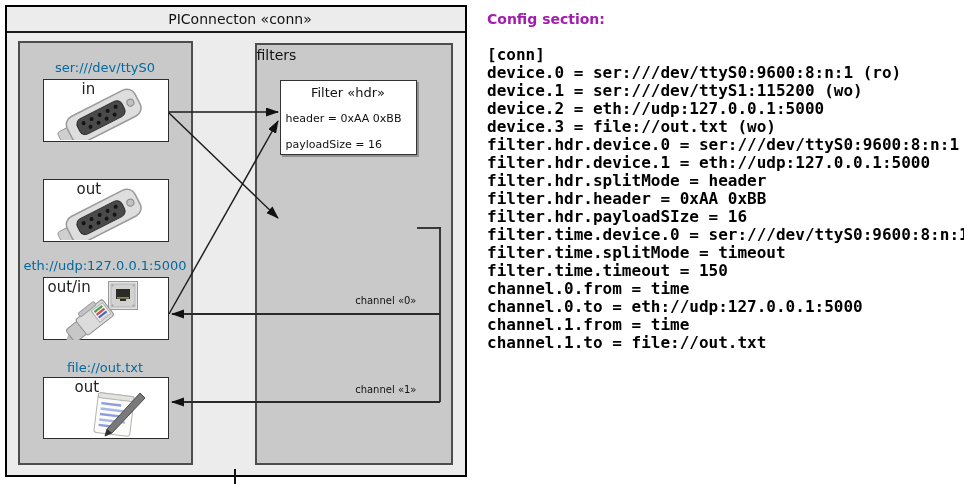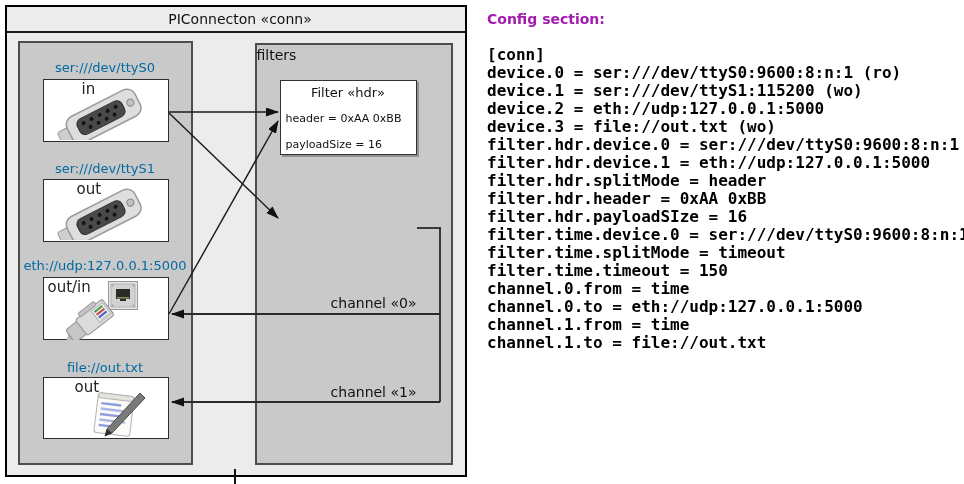--- a/index.html
+++ b/index.html
@@ -25,21 +25,21 @@
              background:#ffffff; border:1.5px solid #2d2d2d; }
   .dir-label { position:absolute; top:0px; font-size:15px; color:#222; line-height:18px; }
 
   .filters-title { position:absolute; left:0; top:2px; width:194px; 
                    font-size:14px; color:#111; }
   .filter-box { position:absolute; left:23px; width:137px; height:75px; background:#fff;
                 border:1.5px solid #333; box-shadow:2px 2px 0 rgba(0,0,0,0.28); }
   .filter-title { position:absolute; left:0; top:4px; width:100%; text-align:center;
                   font-size:13px; color:#111; }
   .filter-attr { position:absolute; left:5px; font-size:11px; color:#111; white-space:nowrap; }
-  .channel-label { position:absolute; right:34px; font-size:14px; color:#111; white-space:nowrap; }
+  .channel-label { position:absolute; right:34px; font-size:10px; color:#111; white-space:nowrap; }
 
   
   .connectors { position:absolute; left:0; top:0; width:964px; height:484px;
                 pointer-events:none; z-index:5; }
   .bottom-tick { position:absolute; left:234px; top:469px; width:2px; height:15px;
                  background:#111; z-index:6; }
 
   
   .icon { position:absolute; }
 
@@ -76,21 +76,20 @@
             <circle cx="66" cy="23.5" r="2" fill="#141414"></circle>
             <circle cx="34.5" cy="30" r="2" fill="#141414"></circle>
               <circle cx="43.5" cy="30" r="2" fill="#141414"></circle>
             <circle cx="52.5" cy="30" r="2" fill="#141414"></circle>
               <circle cx="61.5" cy="30" r="2" fill="#141414"></circle>
             <circle cx="81" cy="26.5" r="3.5" fill="#c2c2c2" stroke="#8a8a8a"></circle>
           </g>
         </svg>
       </div>
 
-      <div class="dev-label" style="top:118px;">ser:///dev/ttyS1</div>
       <div class="dev-box" style="top:136px;">
         <span class="dir-label" style="left:33px;">out</span>
         <svg class="icon" style="left:8px; top:8px;" width="110" height="52" viewBox="0 0 110 52">
           <g transform="rotate(-27 55 26)">
             <rect x="2" y="20" width="14" height="14" rx="3" fill="#cfcfcf" stroke="#9a9a9a"></rect>
             <rect x="13" y="12" width="76" height="29" rx="9" fill="#dedede" stroke="#9a9a9a" stroke-width="1.5"></rect>
             <rect x="23" y="18" width="50" height="17" rx="6" fill="#4a4a4a" stroke="#2d2d2d"></rect>
             <circle cx="30" cy="23.5" r="2" fill="#141414"></circle>
               <circle cx="39" cy="23.5" r="2" fill="#141414"></circle>
             <circle cx="48" cy="23.5" r="2" fill="#141414"></circle>

